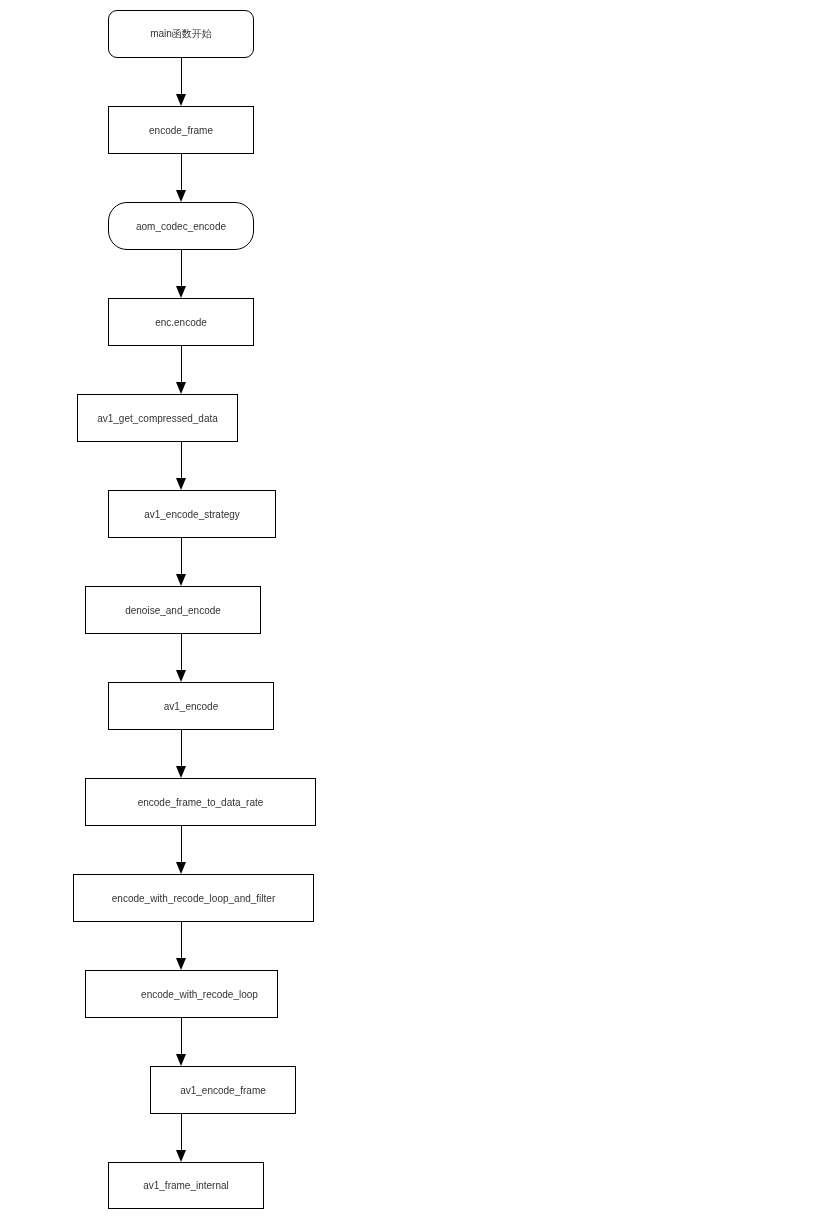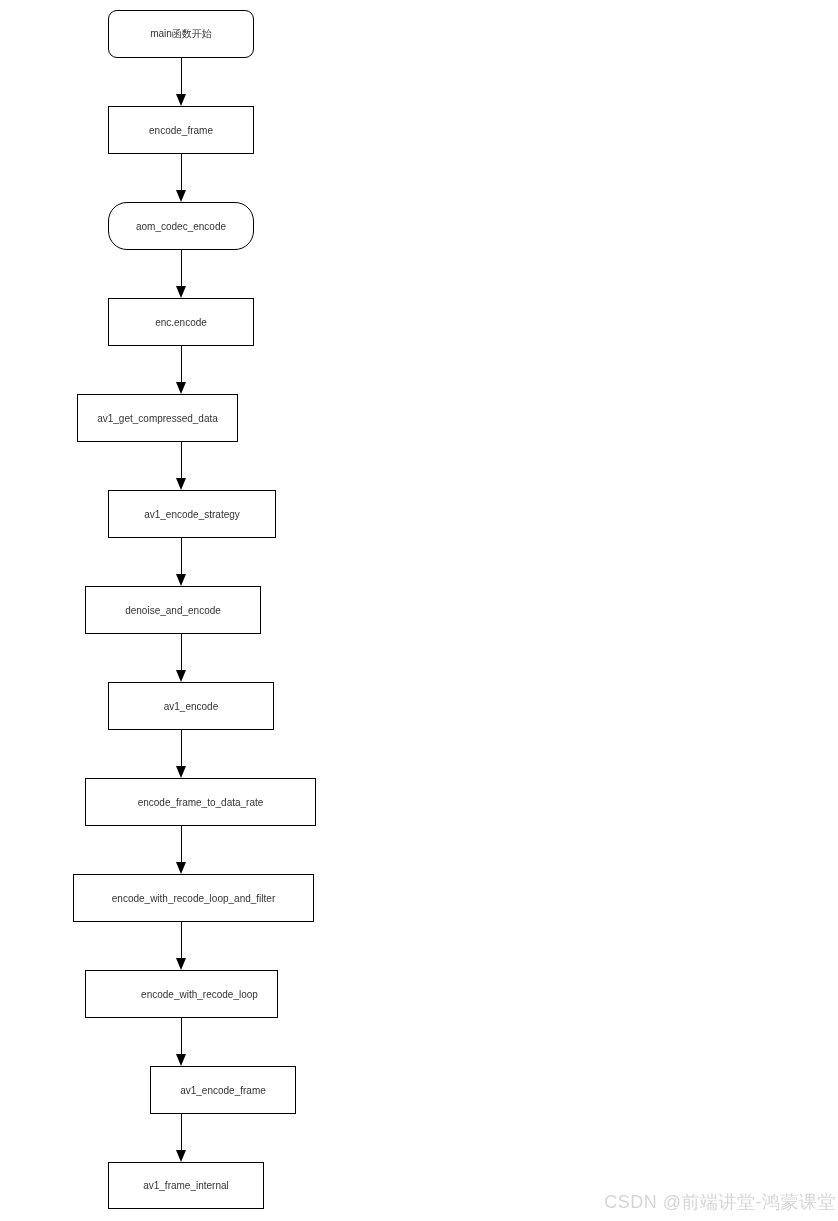--- a/index.html
+++ b/index.html
@@ -122,15 +122,14 @@
     </div>
   <div class="arrow" style="left:181px; top:1018px; height:48px;">
       <div class="line" style="height:38px;"></div>
       <div class="head"></div>
     </div>
   <div class="arrow" style="left:181px; top:1114px; height:48px;">
       <div class="line" style="height:38px;"></div>
       <div class="head"></div>
     </div>
 
-  <div class="watermark">CSDN @前端讲堂-鸿蒙课堂</div>
 
 </div>
 
 </body></html>

